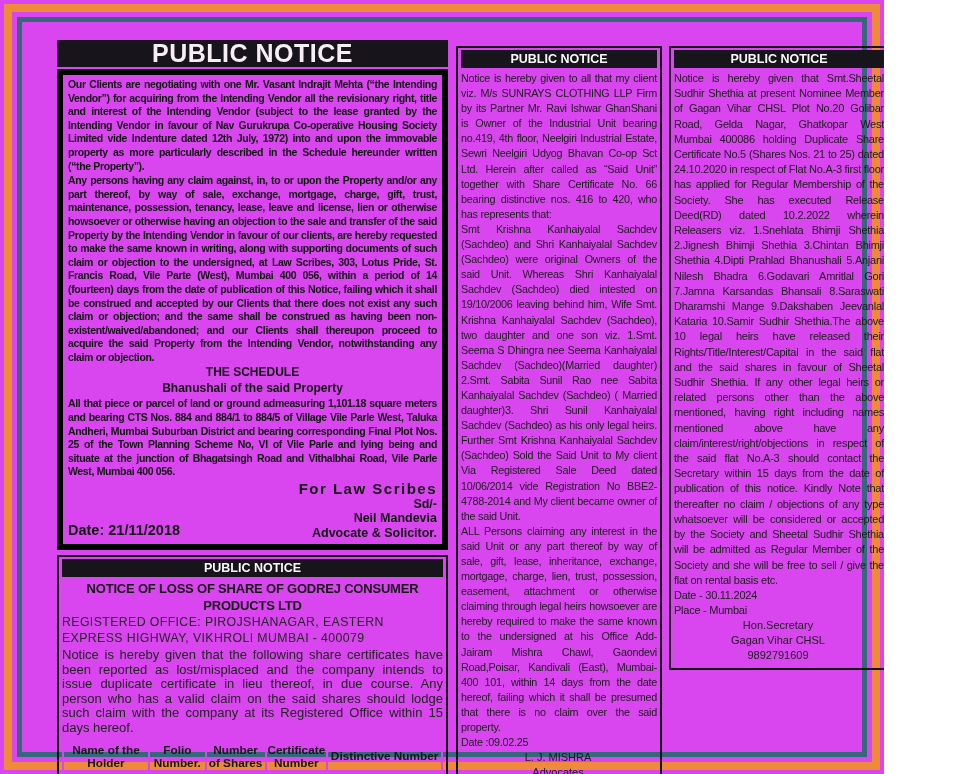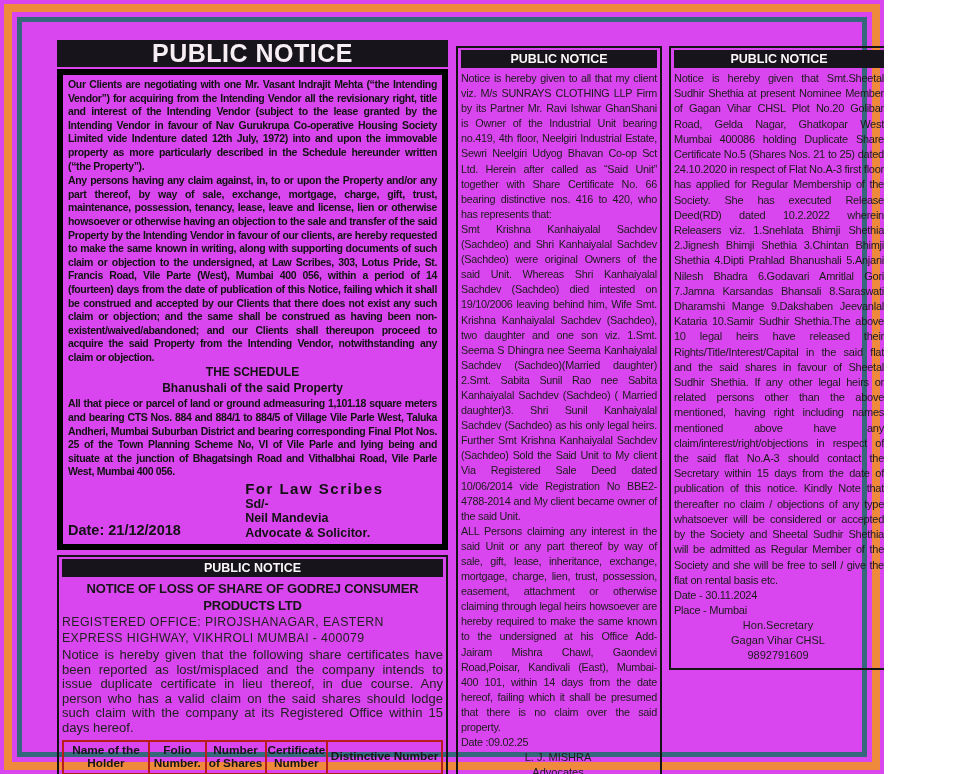--- a/index.html
+++ b/index.html
@@ -17,33 +17,33 @@
   .banner-big { background:#17141c; color:#f7eef3; text-align:center; font-weight:bold;
                 font-size:25px; line-height:26px; height:27px; letter-spacing:0.5px;
                 margin-bottom:2px; overflow:hidden; }
   .body-big { border:6px solid #000000; padding:3px 5px 4px; font-weight:bold;
               font-size:10.5px; line-height:13.6px; letter-spacing:-0.35px;
               text-align:justify; color:#121212; }
   .body-big p { margin-bottom:1px; }
   .center-bold { text-align:center; font-size:12px; line-height:15px; letter-spacing:0; }
   .sig-row { display:flex; justify-content:space-between; align-items:flex-end; margin-top:3px; }
   .date-big { font-size:14.5px; letter-spacing:0; font-weight:bold; padding-bottom:2px; }
-  .sign-block { text-align:left; font-size:12.5px; line-height:14.5px; letter-spacing:0;
+  .sign-block { text-align:right; font-size:12.5px; line-height:14.5px; letter-spacing:0;
                 width:52%; font-weight:bold; }
   .sign-for { font-size:15px; letter-spacing:1.5px; }
 
   
   .notice-box { border:2px solid #141414; margin-top:5px; padding:2px 3px 4px; }
   .bar-small { background:#17141c; color:#fbf7f9; text-align:center; font-weight:bold;
                font-size:12.5px; line-height:16px; padding:1px 0; margin-bottom:3px; }
   .g-title { text-align:center; font-weight:bold; font-size:13px; line-height:17px; letter-spacing:-0.2px; }
   .g-addr { font-size:12.3px; line-height:16px; letter-spacing:0.4px; color:#222; }
   .g-body { font-size:13px; line-height:14.6px; text-align:justify; margin-top:2px; color:#222; }
   .g-table { width:100%; border-collapse:collapse; margin-top:4px; }
-  .g-table th, .g-table td { border:2px solid #b91c1c; text-align:center; padding:2px 1px; }
+  .g-table th, .g-table td { border:2px solid #d946ef; text-align:center; padding:2px 1px; }
   .g-table th { font-size:11.8px; line-height:13.5px; }
   .g-table td { font-size:11.5px; line-height:13.5px; font-weight:normal; }
 
   
   .notice-col { border:2px solid #141414; padding:2px 3px 5px; }
   .n-body p { font-size:10.8px; line-height:15.1px; letter-spacing:-0.25px;
               text-align:justify; color:#1c1c1c; }
   .n-sign { text-align:center; font-size:11px; line-height:15px; padding-right:2px; color:#1c1c1c; }
   .col-right .n-body p { font-size:11px; line-height:15.2px; }
   .plain-line { text-align:left !important; }
@@ -59,21 +59,21 @@
 
     <div>
       <div class="banner-big">PUBLIC NOTICE</div>
       <div class="body-big">
         <p>Our Clients are negotiating with one Mr. Vasant Indrajit Mehta (“the Intending Vendor”) for acquiring from the Intending Vendor all the revisionary right, title and interest of the Intending Vendor (subject to the lease granted by the Intending Vendor in favour of Nav Gurukrupa Co-operative Housing Society Limited vide Indenture dated 12th July, 1972) into and upon the immovable property as more particularly described in the Schedule hereunder written (“the Property”).</p>
         <p>Any persons having any claim against, in, to or upon the Property and/or any part thereof, by way of sale, exchange, mortgage, charge, gift, trust, maintenance, possession, tenancy, lease, leave and license, lien or otherwise howsoever or otherwise having an objection to the sale and transfer of the said Property by the Intending Vendor in favour of our clients, are hereby requested to make the same known in writing, along with supporting documents of such claim or objection to the undersigned, at Law Scribes, 303, Lotus Pride, St. Francis Road, Vile Parte (West), Mumbai 400 056, within a period of 14 (fourteen) days from the date of publication of this Notice, failing which it shall be construed and accepted by our Clients that there does not exist any such claim or objection; and the same shall be construed as having been non-existent/waived/abandoned; and our Clients shall thereupon proceed to acquire the said Property from the Intending Vendor, notwithstanding any claim or objection.</p>
         <p class="center-bold">THE SCHEDULE</p>
         <p class="center-bold">Bhanushali of the said Property</p>
         <p>All that piece or parcel of land or ground admeasuring 1,101.18 square meters and bearing CTS Nos. 884 and 884/1 to 884/5 of Village Vile Parle West, Taluka Andheri, Mumbai Suburban District and bearing corresponding Final Plot Nos. 25 of the Town Planning Scheme No, VI of Vile Parle and lying being and situate at the junction of Bhagatsingh Road and Vithalbhai Road, Vile Parle West, Mumbai 400 056.</p>
         <div class="sig-row">
-          <div class="date-big">Date: 21/12/2018</div>
+          <div class="date-big">Date: 21/11/2018</div>
           <div class="sign-block">
             <div class="sign-for">For Law Scribes</div>
             <div>Sd/-</div>
             <div>Neil Mandevia</div>
             <div>Advocate &amp; Solicitor.</div>
           </div>
         </div>
       </div>
     </div>
 

